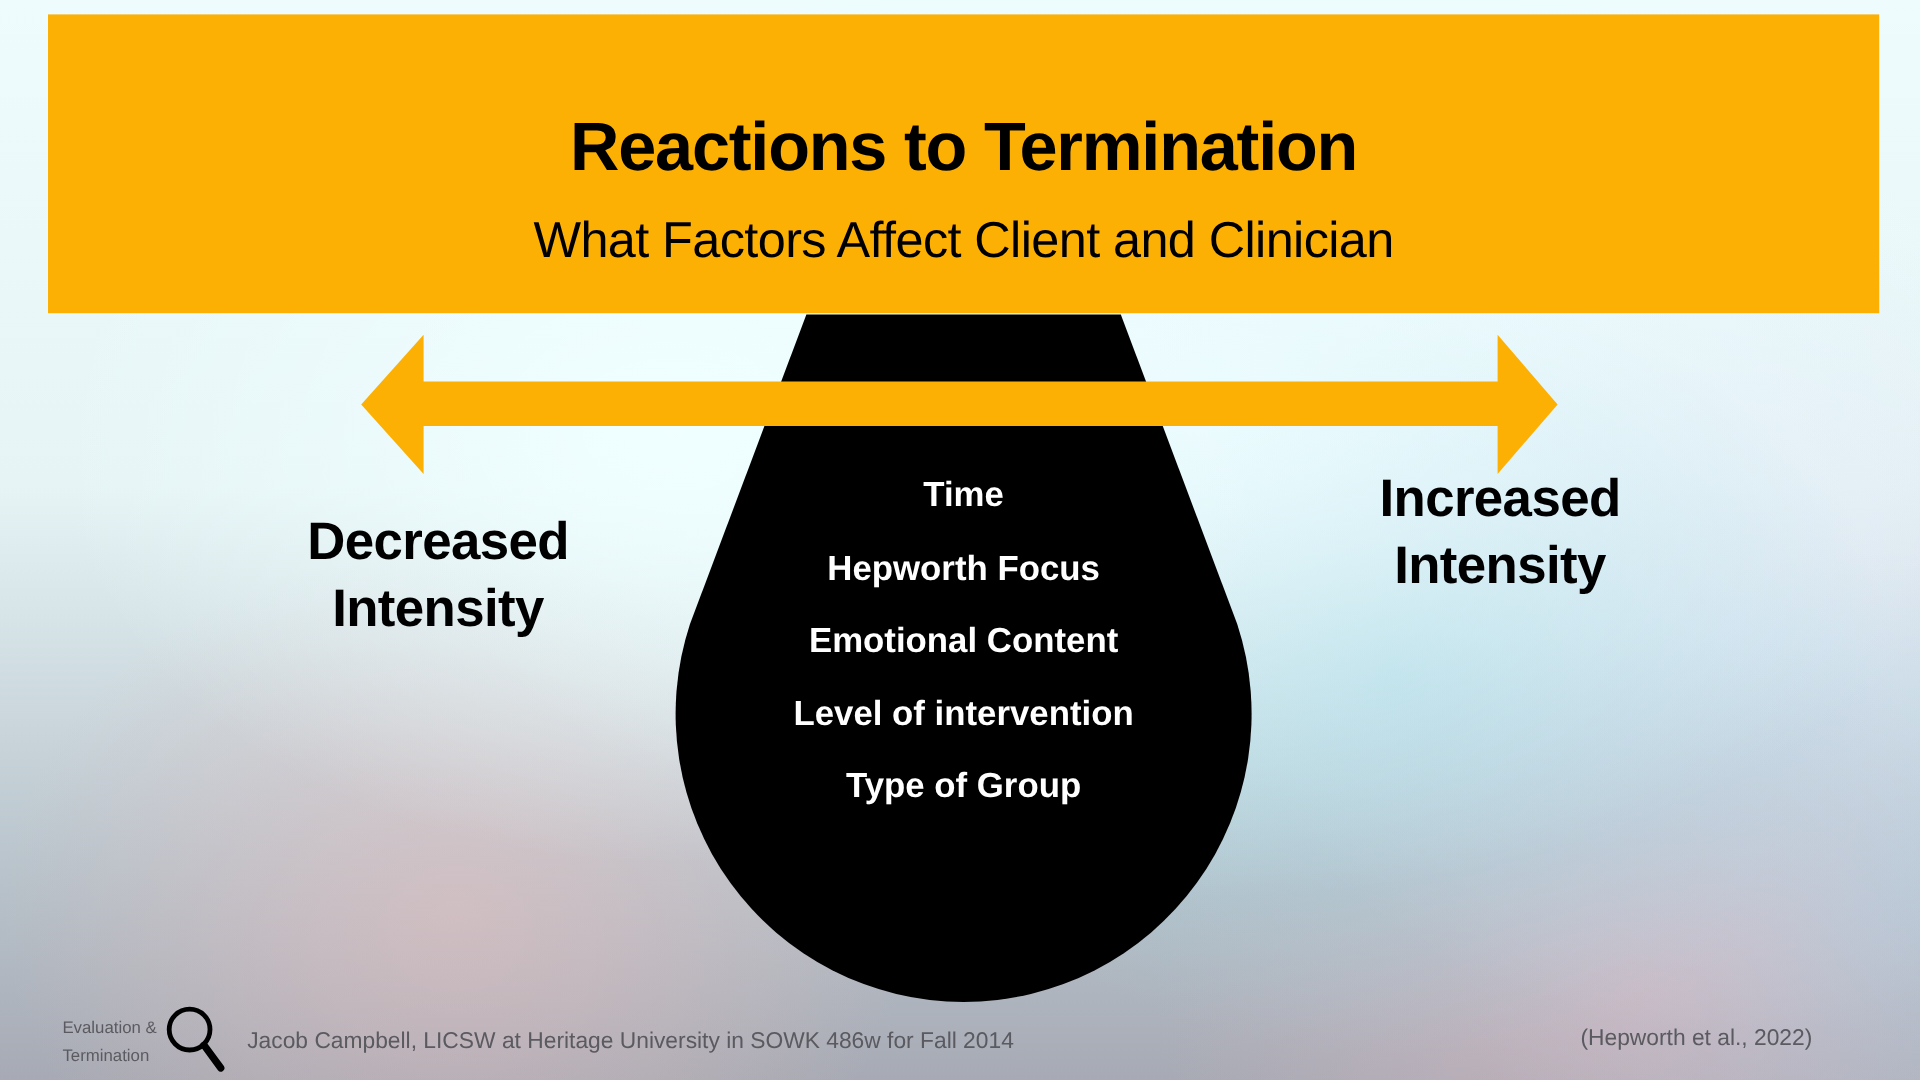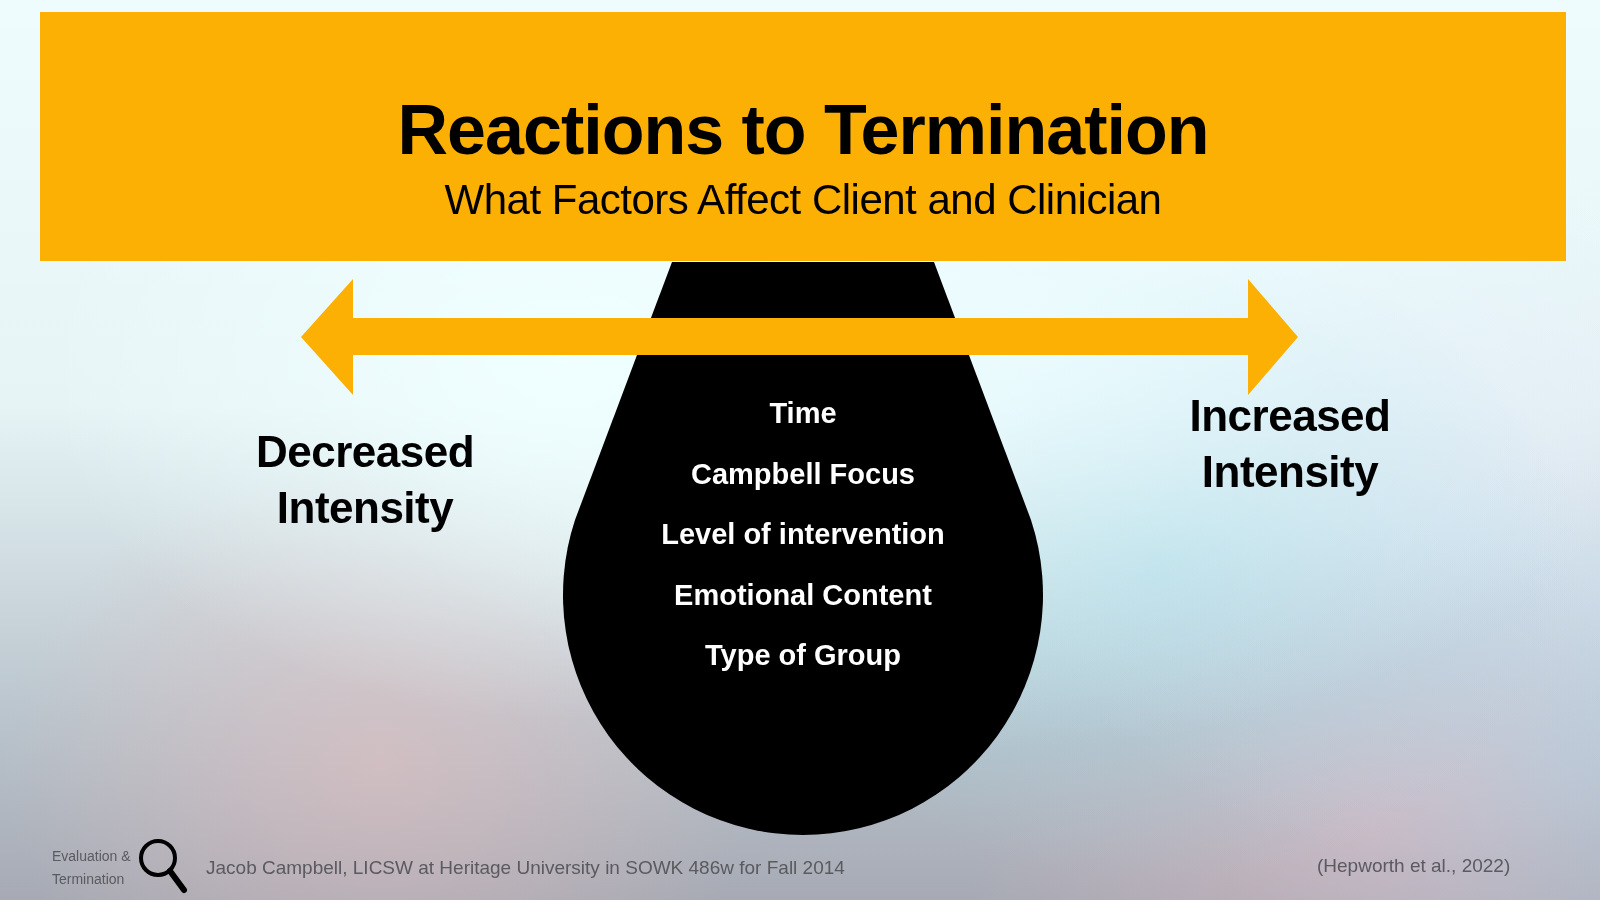--- a/index.html
+++ b/index.html
@@ -15,33 +15,33 @@
       radial-gradient(ellipse 360px 300px at 1560px 760px, rgba(170,210,230,0.55) 0%, rgba(170,210,230,0) 100%),
       radial-gradient(ellipse 420px 340px at 1440px 520px, rgba(224,230,242,0.9) 0%, rgba(224,230,242,0) 100%),
       linear-gradient(180deg, #eefcfd 0%, #e6f4f6 45%, #b9c4cc 80%, #a7aab4 100%);
   }
   .header-band {
     position:absolute; left:40px; top:12px; width:1526px; height:249px;
     background:#fdb004;
   }
   .title {
     position:absolute; left:0; right:0; top:78px; text-align:center;
-    font-size:70px; font-weight:bold; color:#000; letter-spacing:-1px;
+    font-size:57px; font-weight:bold; color:#000; letter-spacing:-1px;
   }
   .subtitle {
     position:absolute; left:0; right:0; top:164px; text-align:center;
     font-size:42px; font-weight:normal; color:#000; letter-spacing:-0.5px;
   }
   svg.diagram { position:absolute; left:0; top:0; }
   .side-label {
     position:absolute; font-size:44px; font-weight:bold; color:#000;
     text-align:center; line-height:56px; letter-spacing:-0.5px;
   }
   .side-left { left:230px; top:424px; width:270px; }
-  .side-right { left:1150px; top:388px; width:280px; }
+  .side-right { left:1110px; top:388px; width:280px; }
   .factors {
     position:absolute; left:603px; top:395px; width:400px;
     text-align:center; color:#fff; font-weight:bold; font-size:29px;
   }
   .factor { height:60.6px; line-height:36px; }
   .footer-text {
     position:absolute; color:#5a5a60; font-size:19px;
   }
   .logo-text { position:absolute; left:52px; top:845px; font-size:14px; color:#5a5a60; line-height:23px; }
   .logo-icon { position:absolute; left:136px; top:836px; }
@@ -65,23 +65,23 @@
   <div>Decreased</div>
   <div>Intensity</div>
 </div>
 <div class="side-label side-right">
   <div>Increased</div>
   <div>Intensity</div>
 </div>
 
 <div class="factors">
   <div class="factor">Time</div>
-  <div class="factor">Campbell Focus</div>
+  <div class="factor">Hepworth Focus</div>
+  <div class="factor">Emotional Content</div>
   <div class="factor">Level of intervention</div>
-  <div class="factor">Emotional Content</div>
   <div class="factor">Type of Group</div>
 </div>
 
 <div class="logo-text">
   <div>Evaluation &amp;</div>
   <div>Termination</div>
 </div>
 <svg class="logo-icon" width="54" height="60">
   <circle cx="22" cy="22" r="17" fill="none" stroke="#000" stroke-width="4"></circle>
   <line x1="34" y1="35" x2="48" y2="54" stroke="#000" stroke-width="6" stroke-linecap="round"></line>

